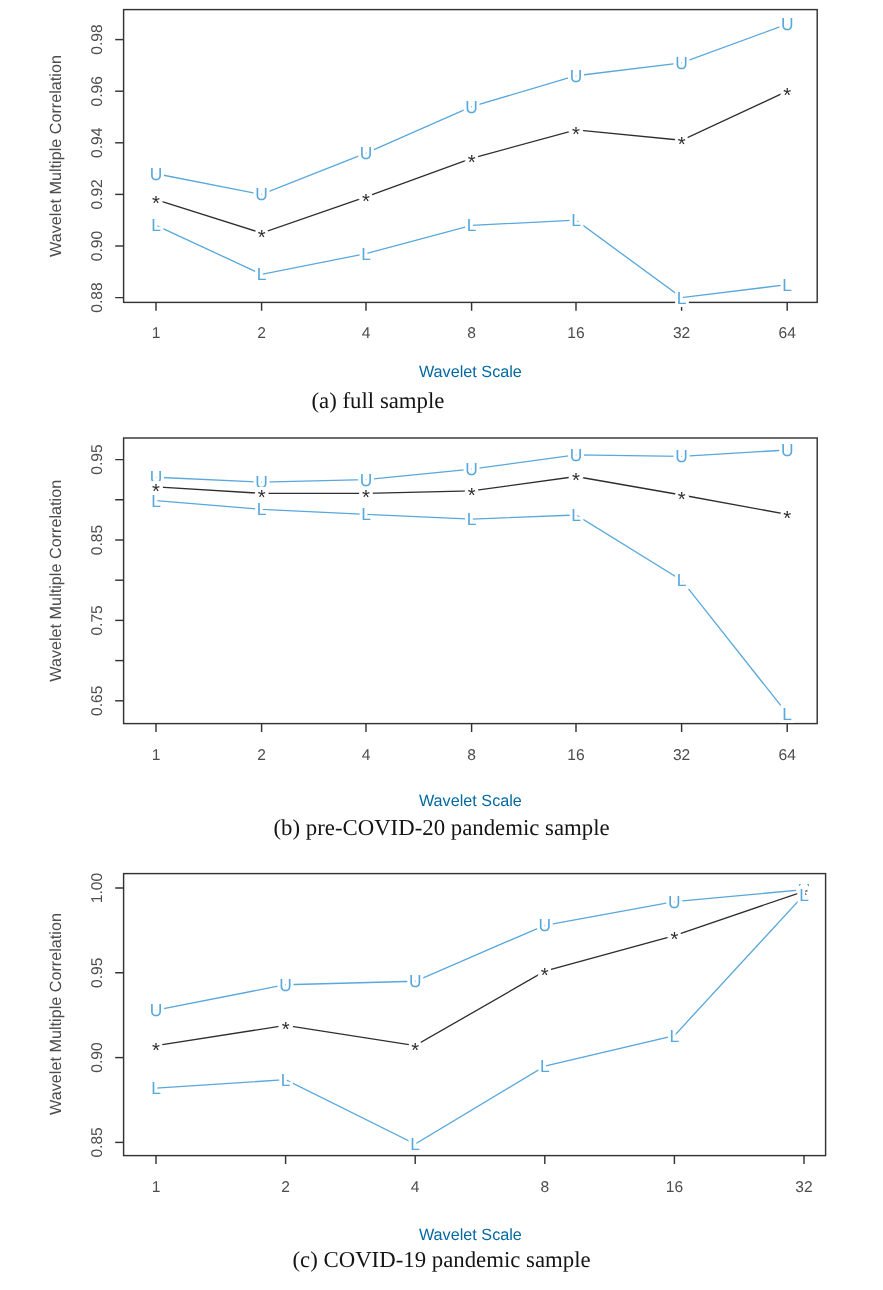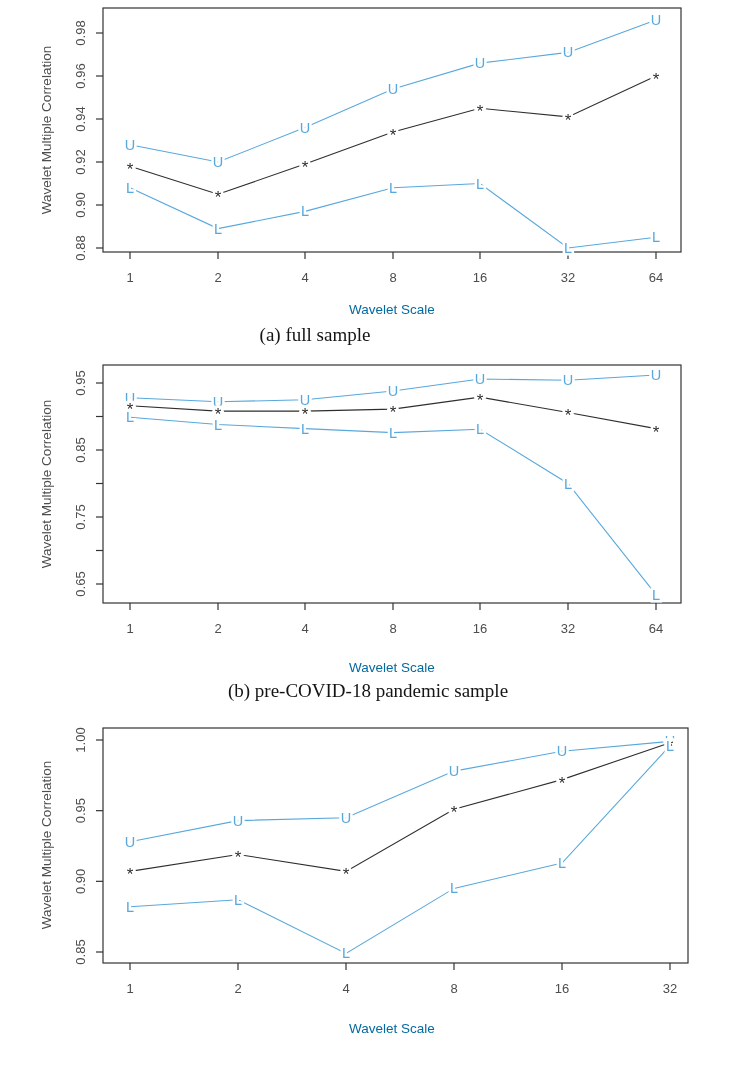--- a/index.html
+++ b/index.html
@@ -131,21 +131,21 @@
         <text x="130" y="67.16999999999996" text-anchor="middle" class="marker" fill="#58a8dc" font-size="14.5">L</text>
         <text x="218" y="74.53999999999996" text-anchor="middle" class="marker" fill="#58a8dc" font-size="14.5">L</text>
         <text x="305" y="78.55999999999997" text-anchor="middle" class="marker" fill="#58a8dc" font-size="14.5">L</text>
         <text x="393" y="82.57999999999998" text-anchor="middle" class="marker" fill="#58a8dc" font-size="14.5">L</text>
         <text x="480" y="79.22999999999998" text-anchor="middle" class="marker" fill="#58a8dc" font-size="14.5">L</text>
         <text x="568" y="133.49999999999994" text-anchor="middle" class="marker" fill="#58a8dc" font-size="14.5">L</text>
         <text x="656" y="244.72000000000003" text-anchor="middle" class="marker" fill="#58a8dc" font-size="14.5">L</text>
       </svg>
     <div class="ylabel" style="top:129px">Wavelet Multiple Correlation</div>
     <div class="xlabel" style="top:305px">Wavelet Scale</div>
-    <figcaption class="caption" style="top:325px">(b) pre-COVID-18 pandemic sample</figcaption>
+    <figcaption class="caption" style="top:325px">(b) pre-COVID-20 pandemic sample</figcaption>
   </figure>
 
   <figure class="fig" style="top:710px;height:365px">
     <svg class="chart" width="736" height="300">
         <rect x="103" y="18" width="585" height="235" fill="none" stroke="#333333" stroke-width="1.2"></rect>
         <line x1="96" y1="30" x2="103" y2="30" stroke="#333333" stroke-width="1.2"></line>
         <text transform="translate(85,30) rotate(-90)" text-anchor="middle" class="ticktext">1.00</text>
         <line x1="96" y1="100.66666666666671" x2="103" y2="100.66666666666671" stroke="#333333" stroke-width="1.2"></line>
         <text transform="translate(85,100.66666666666671) rotate(-90)" text-anchor="middle" class="ticktext">0.95</text>
         <line x1="96" y1="171.3333333333333" x2="103" y2="171.3333333333333" stroke="#333333" stroke-width="1.2"></line>
@@ -181,15 +181,16 @@
         <polyline points="130,196.8 238,189.7 346,243.4 454,178.4 562,153.0 670,35.7" fill="none" stroke="#58a8dc" stroke-width="1.1"></polyline>
         <text x="130" y="201.77333333333328" text-anchor="middle" class="marker" fill="#58a8dc" font-size="14.5">L</text>
         <text x="238" y="194.70666666666662" text-anchor="middle" class="marker" fill="#58a8dc" font-size="14.5">L</text>
         <text x="346" y="248.41333333333336" text-anchor="middle" class="marker" fill="#58a8dc" font-size="14.5">L</text>
         <text x="454" y="183.39999999999998" text-anchor="middle" class="marker" fill="#58a8dc" font-size="14.5">L</text>
         <text x="562" y="157.95999999999992" text-anchor="middle" class="marker" fill="#58a8dc" font-size="14.5">L</text>
         <text x="670" y="40.653333333333336" text-anchor="middle" class="marker" fill="#58a8dc" font-size="14.5">L</text>
       </svg>
     <div class="ylabel" style="top:135px">Wavelet Multiple Correlation</div>
     <div class="xlabel" style="top:311px">Wavelet Scale</div>
+    <figcaption class="caption" style="top:330px">(c) COVID-19 pandemic sample</figcaption>
   </figure>
 
 </div>
 
 </body></html>

